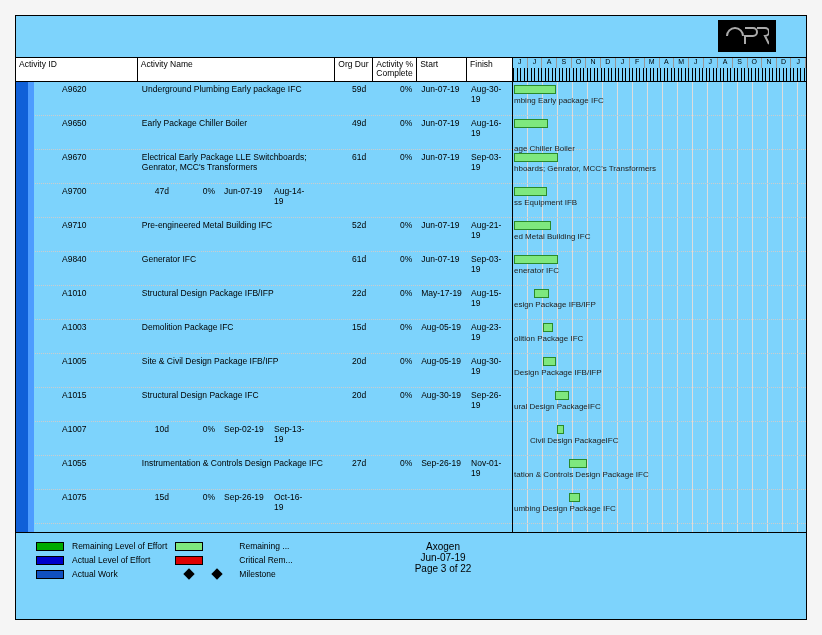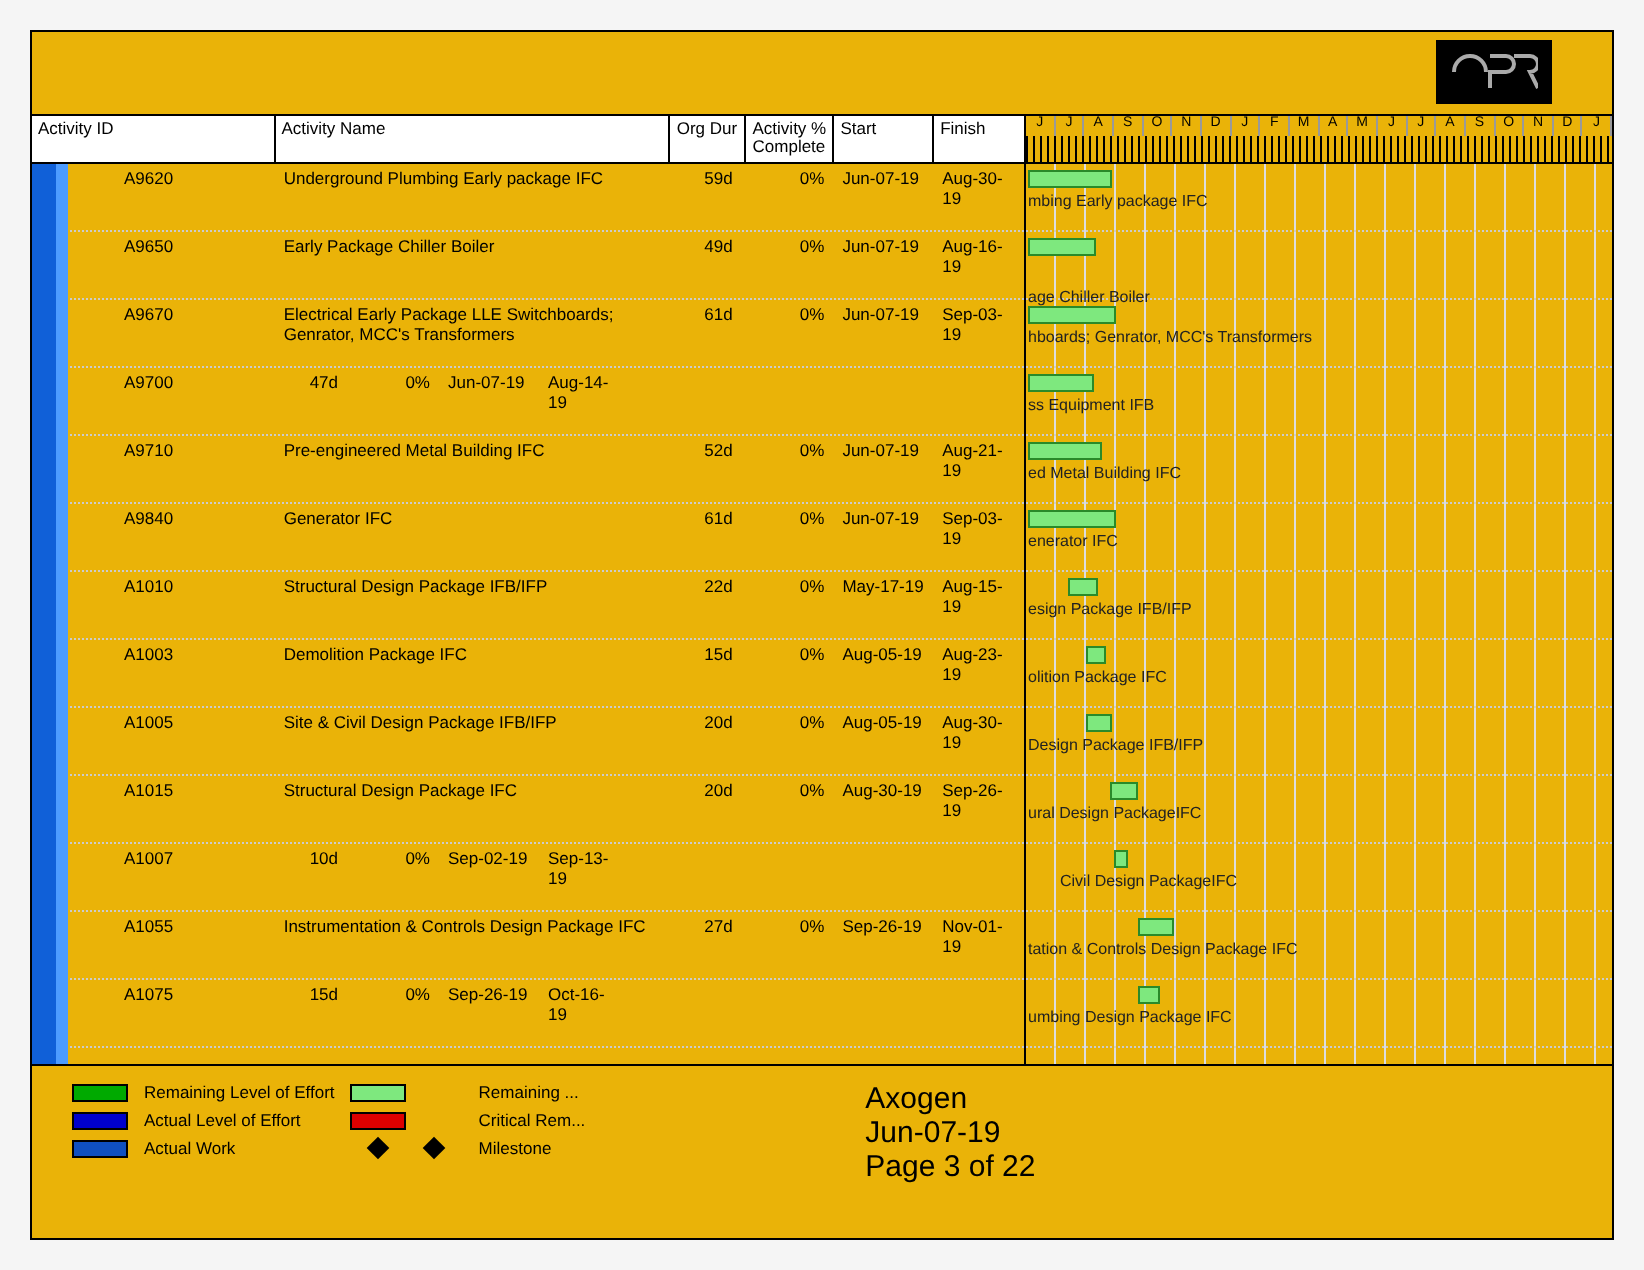--- a/index.html
+++ b/index.html
@@ -1,17 +1,17 @@
 <!DOCTYPE html>
 <html><head>
 <meta charset="utf-8">
 <style>
 *{box-sizing:border-box;margin:0;padding:0}
 body{font-family:Arial,sans-serif;font-size:9px;background:#f5f5f5;width:822px;height:635px;position:relative;overflow:hidden}
-.page{position:absolute;top:15px;left:15px;right:15px;bottom:15px;background:#eab308;border:1px solid #000}
+.page{position:absolute;top:15px;left:15px;right:15px;bottom:15px;background:#7dd3fc;border:1px solid #000}
 .hdr{height:42px;border-bottom:1px solid #000;position:relative}
 .logo{position:absolute;right:30px;top:4px;width:58px;height:32px;background:#000;color:#888;display:flex;align-items:center;justify-content:center;font-size:10px;font-weight:bold}
 .logo svg{fill:#999}
 .main{display:flex;height:475px;border-bottom:1px solid #000}
 .leftcol{width:497px;border-right:1px solid #000;display:flex;flex-direction:column}
 .colhead{display:flex;height:24px;border-bottom:1px solid #000;background:#fff}
 .ch{border-right:1px solid #000;padding:2px 3px;font-size:8.5px;display:flex;align-items:flex-start;line-height:1.1}
 .ch.id{width:122px}.ch.nm{width:198px}.ch.od{width:38px}.ch.pc{width:44px}.ch.st{width:50px}.ch.fn{width:45px;border-right:none}
 .rows{flex:1;position:relative}
 .stripe{position:absolute;left:0;top:0;bottom:0;width:12px;background:#1060d8}
@@ -23,26 +23,26 @@
 .tl-head{height:24px;border-bottom:1px solid #000;position:relative;overflow:hidden}
 .months{display:flex;height:10px;font-size:7px}
 .months span{flex:1;text-align:center;border-right:1px solid #999}
 .ticks{height:14px;background:repeating-linear-gradient(90deg,#000 0,#000 1px,transparent 1px,transparent 3.5px)}
 .tl-body{flex:1;position:relative;overflow:hidden}
 .vlines{position:absolute;inset:0;background:repeating-linear-gradient(90deg,transparent 0,transparent 14px,#ddd 14px,#ddd 15px)}
 .hline{position:absolute;left:0;right:0;border-bottom:1px dotted #ccc;height:34px}
 .bar-wrap{position:absolute;left:0;right:0;height:34px}
 .bar{position:absolute;height:9px;background:#7ee87e;border:1px solid #2a8a2a;top:3px}
 .bar-lbl{position:absolute;top:14px;font-size:8px;white-space:nowrap;color:#222}
-.foot{padding:8px 20px;display:flex;gap:40px;align-items:flex-start}
+.foot{padding:8px 20px;display:flex;gap:22px;align-items:flex-start}
 .legend{display:grid;grid-template-columns:auto auto auto auto;gap:4px 8px;align-items:center;font-size:8.5px}
 .sw{width:28px;height:9px;border:1px solid #000}
 .sw.green{background:#0a0}.sw.blue{background:#00c}.sw.dblue{background:#1050c0}.sw.lgreen{background:#7ee87e}.sw.red{background:#d00}
 .diamond{width:8px;height:8px;background:#000;transform:rotate(45deg);margin:0 10px}
-.foot-center{text-align:left;font-size:15px;margin-left:100px}
+.foot-center{text-align:center;font-size:10px;margin-left:100px}
 </style>
 </head>
 <body>
 
 <div class="page">
   <div class="hdr">
     <div class="logo">
       <svg width="44" height="20" viewBox="0 0 44 20">
           <path d="M2 10a8 8 0 0116 0M20 2h8a4 4 0 010 8h-8v8M32 2h8a4 4 0 010 8l4 8" stroke="#aaa" stroke-width="2" fill="none"></path>
         </svg>

